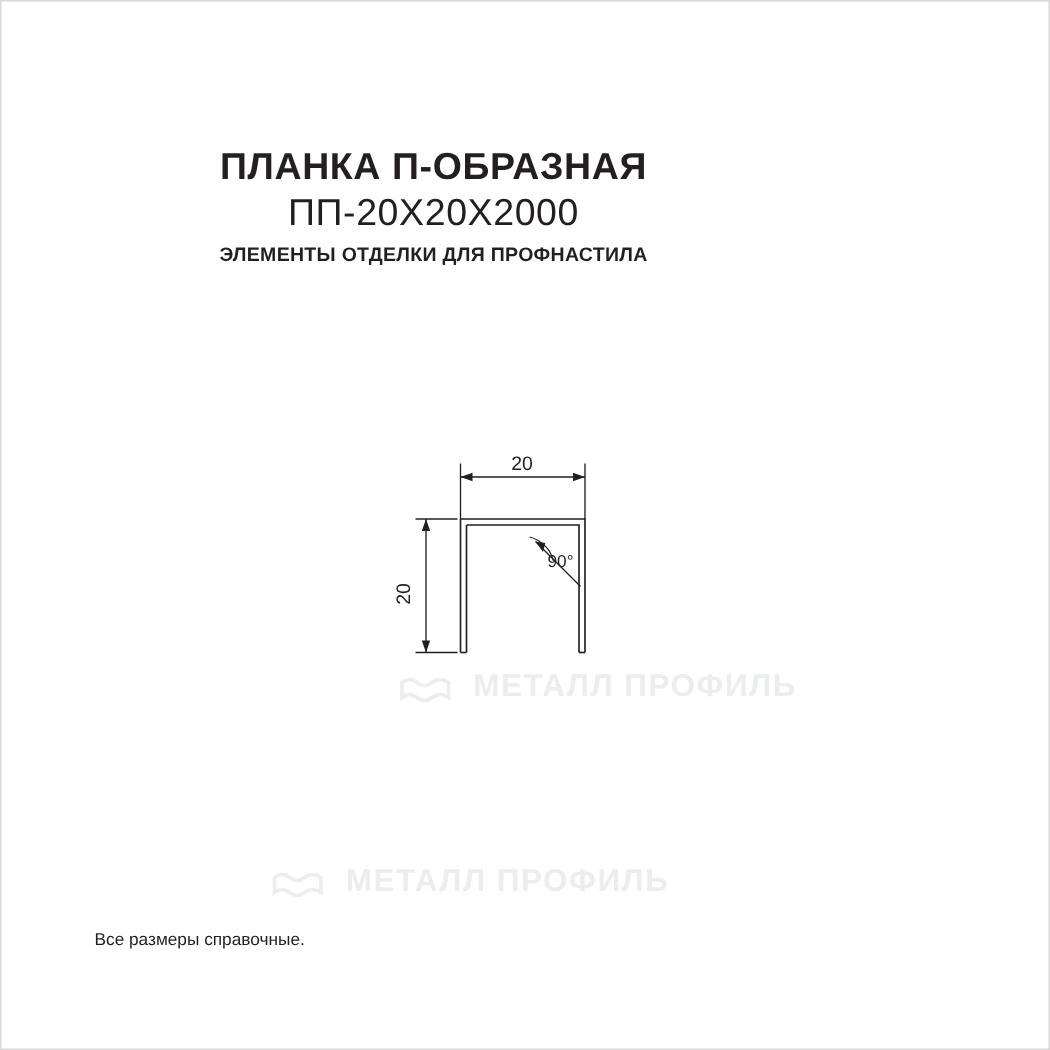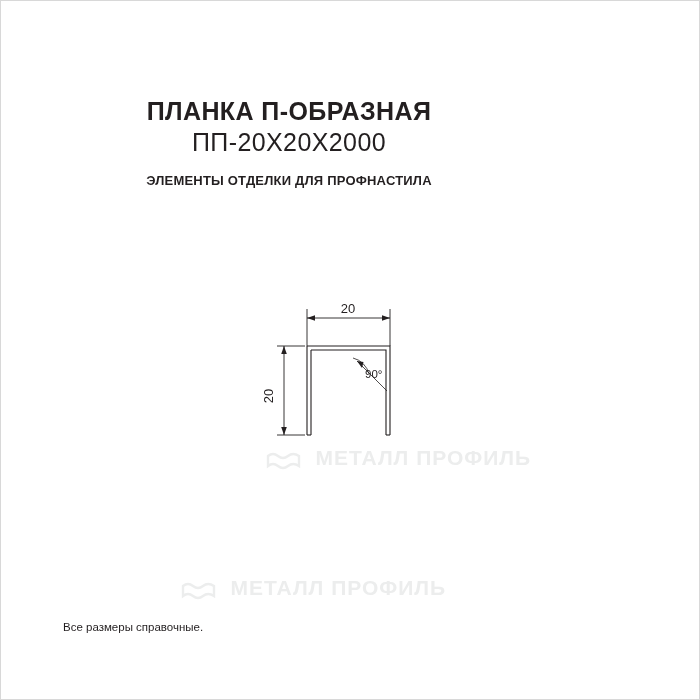--- a/index.html
+++ b/index.html
@@ -34,21 +34,21 @@
     letter-spacing: 0.4px;
     line-height: 31px;
   }
   .title-line2 {
     font-size: 25px;
     font-weight: normal;
     letter-spacing: 0.4px;
     line-height: 31px;
   }
   .subtitle {
-    margin-top: 15px;
+    margin-top: 4px;
     font-size: 13px;
     font-weight: bold;
     letter-spacing: 0.2px;
     color: #231f20;
     text-align: center;
   }
   .drawing-area {
     position: absolute;
     left: 0;
     top: 200px;

